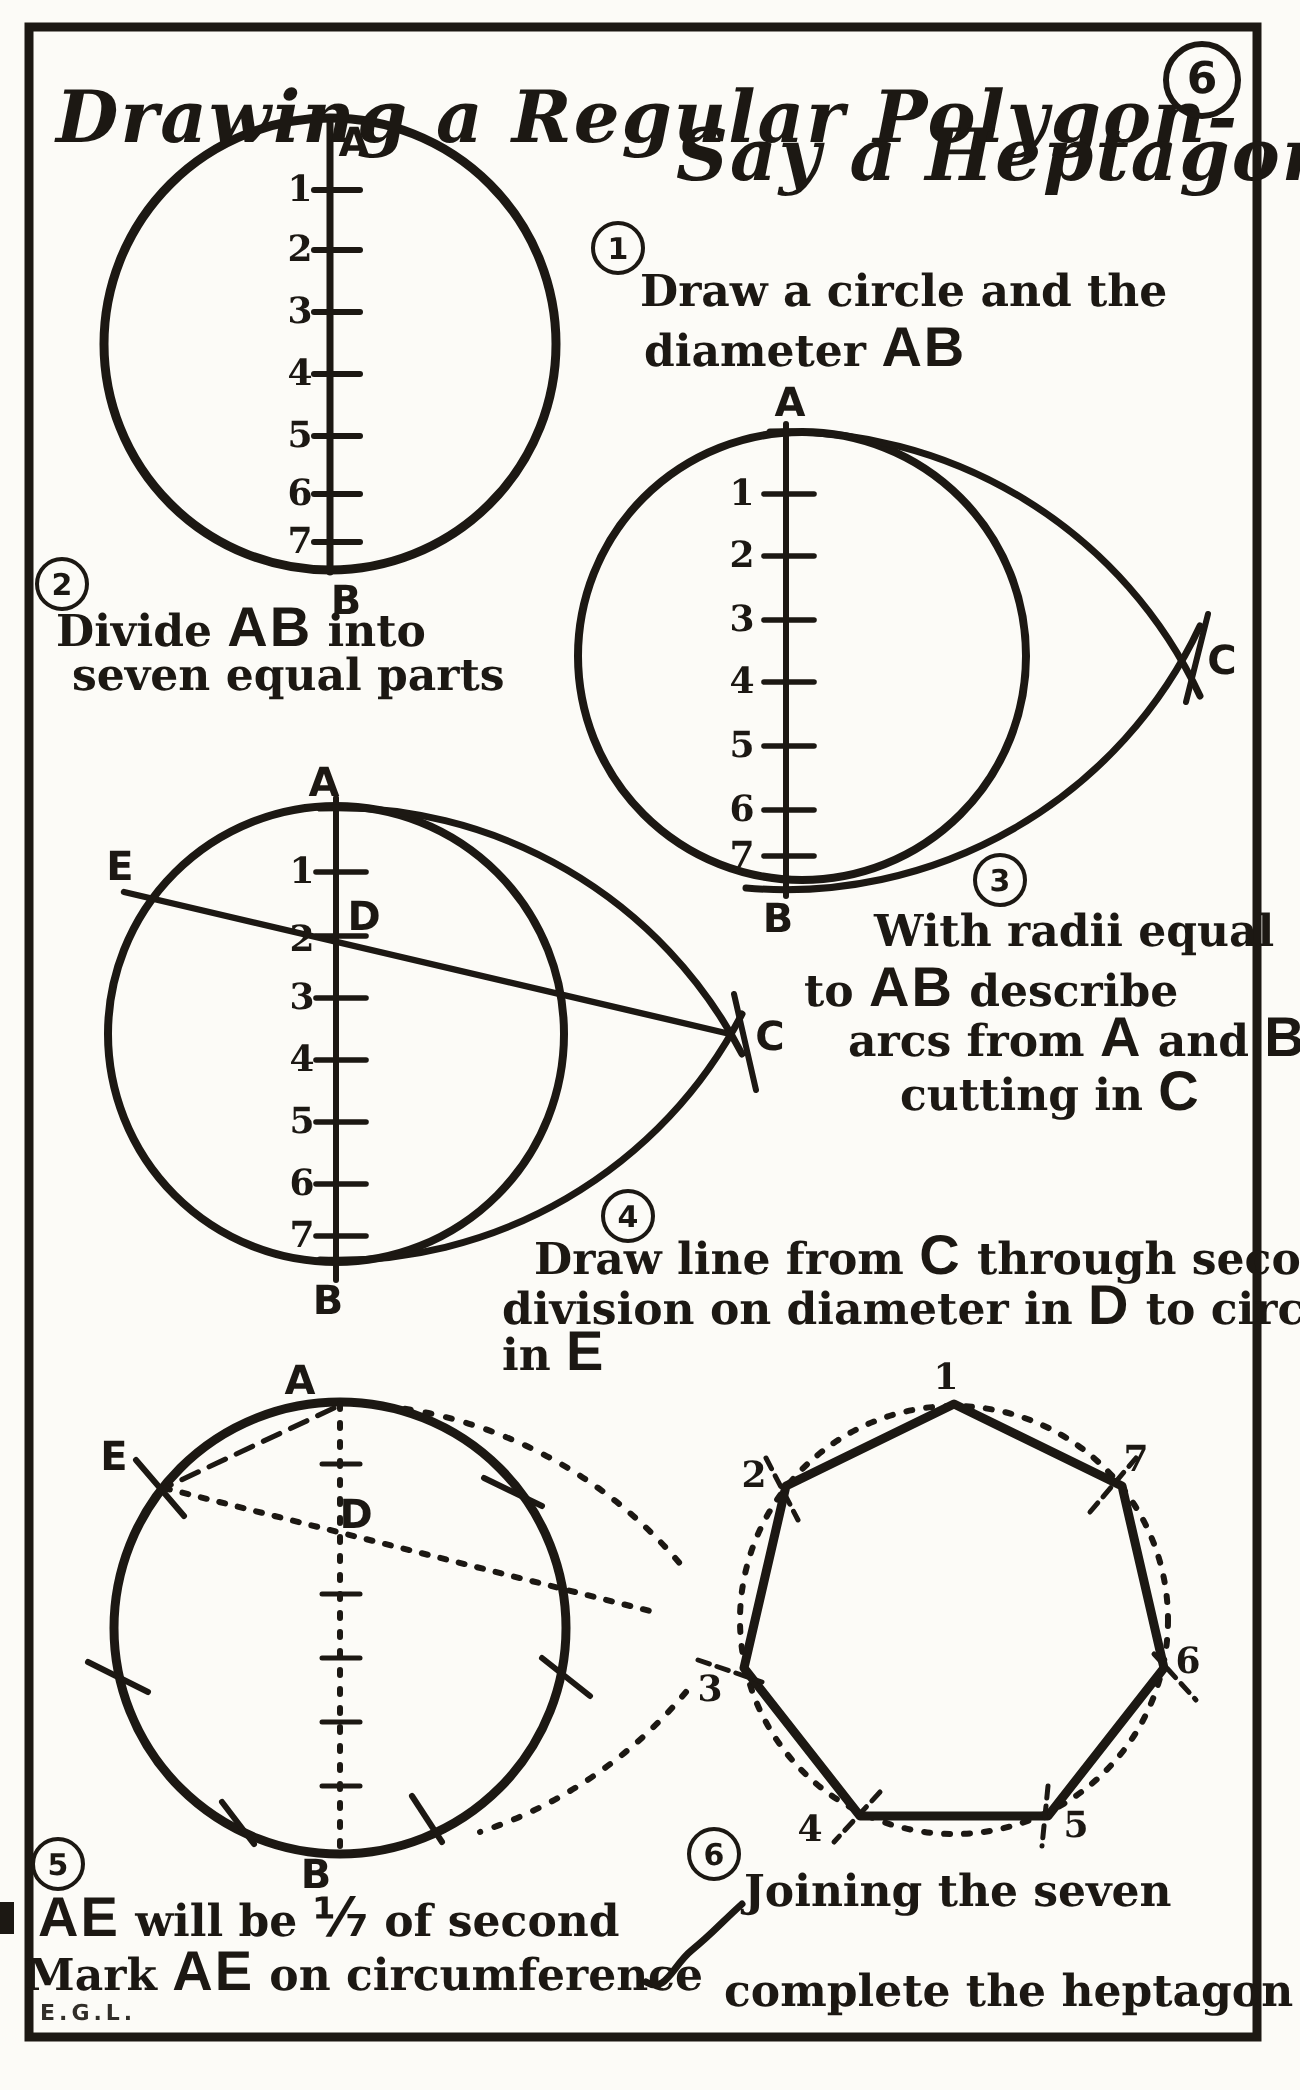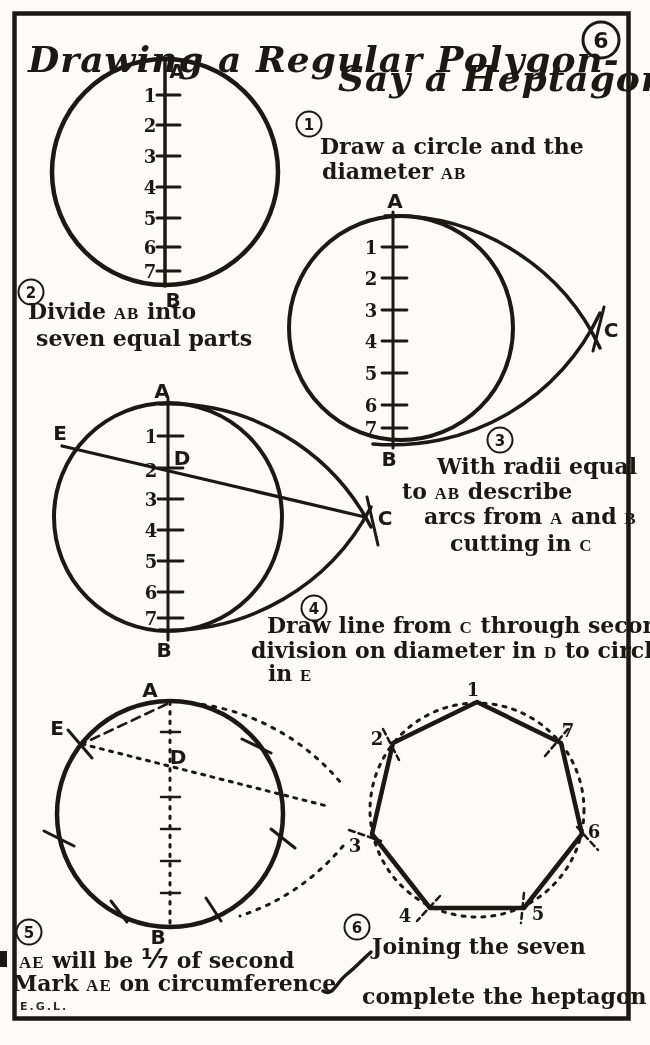--- a/index.html
+++ b/index.html
@@ -21,21 +21,21 @@
   }
   .page-badge{
     width:33px; height:33px; border:3.5px solid #1c1813; border-radius:50%;
     display:flex; align-items:center; justify-content:center;
     font:700 22px "DejaVu Sans", sans-serif;
   }
   .sline{
     font:700 22px "DejaVu Serif", serif; line-height:1.1; white-space:nowrap;
   }
   .sline .bseg{
-    font-family:Liberation Serif, serif; font-size:17px; letter-spacing:1px;
+    font-family:Liberation Sans, sans-serif; font-size:28px; letter-spacing:1px;
   }
   .sline .fseg{ font-size:27px; font-family:"DejaVu Sans", sans-serif;}
   .lbl{ font:700 20px "DejaVu Sans", sans-serif; white-space:nowrap;}
   .tick{ font:700 18px "DejaVu Serif", serif; white-space:nowrap;}
   .sig{ font:700 11px "DejaVu Sans", sans-serif; letter-spacing:2px; opacity:.9;}
   svg{position:absolute; left:0; top:0;}
 </style>
 </head>
 <body>
 
@@ -155,21 +155,21 @@
   <div class="abs sline" style="left:28px; top:299px;"><span>Divide </span><span class="bseg">AB</span><span> into</span></div>
   <div class="abs sline" style="left:36px; top:326px;"><span>seven equal parts</span></div>
 
   <div class="abs sline" style="left:437px; top:454px;"><span>With radii equal</span></div>
   <div class="abs sline" style="left:402px; top:479px;"><span>to </span><span class="bseg">AB</span><span> describe</span></div>
   <div class="abs sline" style="left:424px; top:504px;"><span>arcs from </span><span class="bseg">A</span><span> and </span><span class="bseg">B</span></div>
   <div class="abs sline" style="left:450px; top:531px;"><span>cutting in </span><span class="bseg">C</span></div>
 
   <div class="abs sline" style="left:267px; top:613px;"><span>Draw line from </span><span class="bseg">C</span><span> through second</span></div>
   <div class="abs sline" style="left:251px; top:638px;"><span>division on diameter in </span><span class="bseg">D</span><span> to circle</span></div>
-  <div class="abs sline" style="left:268px; top:661px;"><span>in </span><span class="bseg">E</span></div>
+  <div class="abs sline" style="left:251px; top:661px;"><span>in </span><span class="bseg">E</span></div>
 
   <div class="abs sline" style="left:19px; top:944px;"><span class="bseg">AE</span><span> will be </span><span class="fseg">¹⁄₇</span><span> of second</span></div>
   <div class="abs sline" style="left:13px; top:971px;"><span>Mark </span><span class="bseg">AE</span><span> on circumference</span></div>
 
   <div class="abs sline" style="left:372px; top:934px;"><span>Joining the seven</span></div>
   <div class="abs sline" style="left:362px; top:984px;"><span>complete the heptagon</span></div>
 
   <div class="abs sig" style="left:20px; top:1000px;">E.G.L.</div>
 
   <div class="abs ctr lbl" style="left:177px; top:71px;">A</div>

